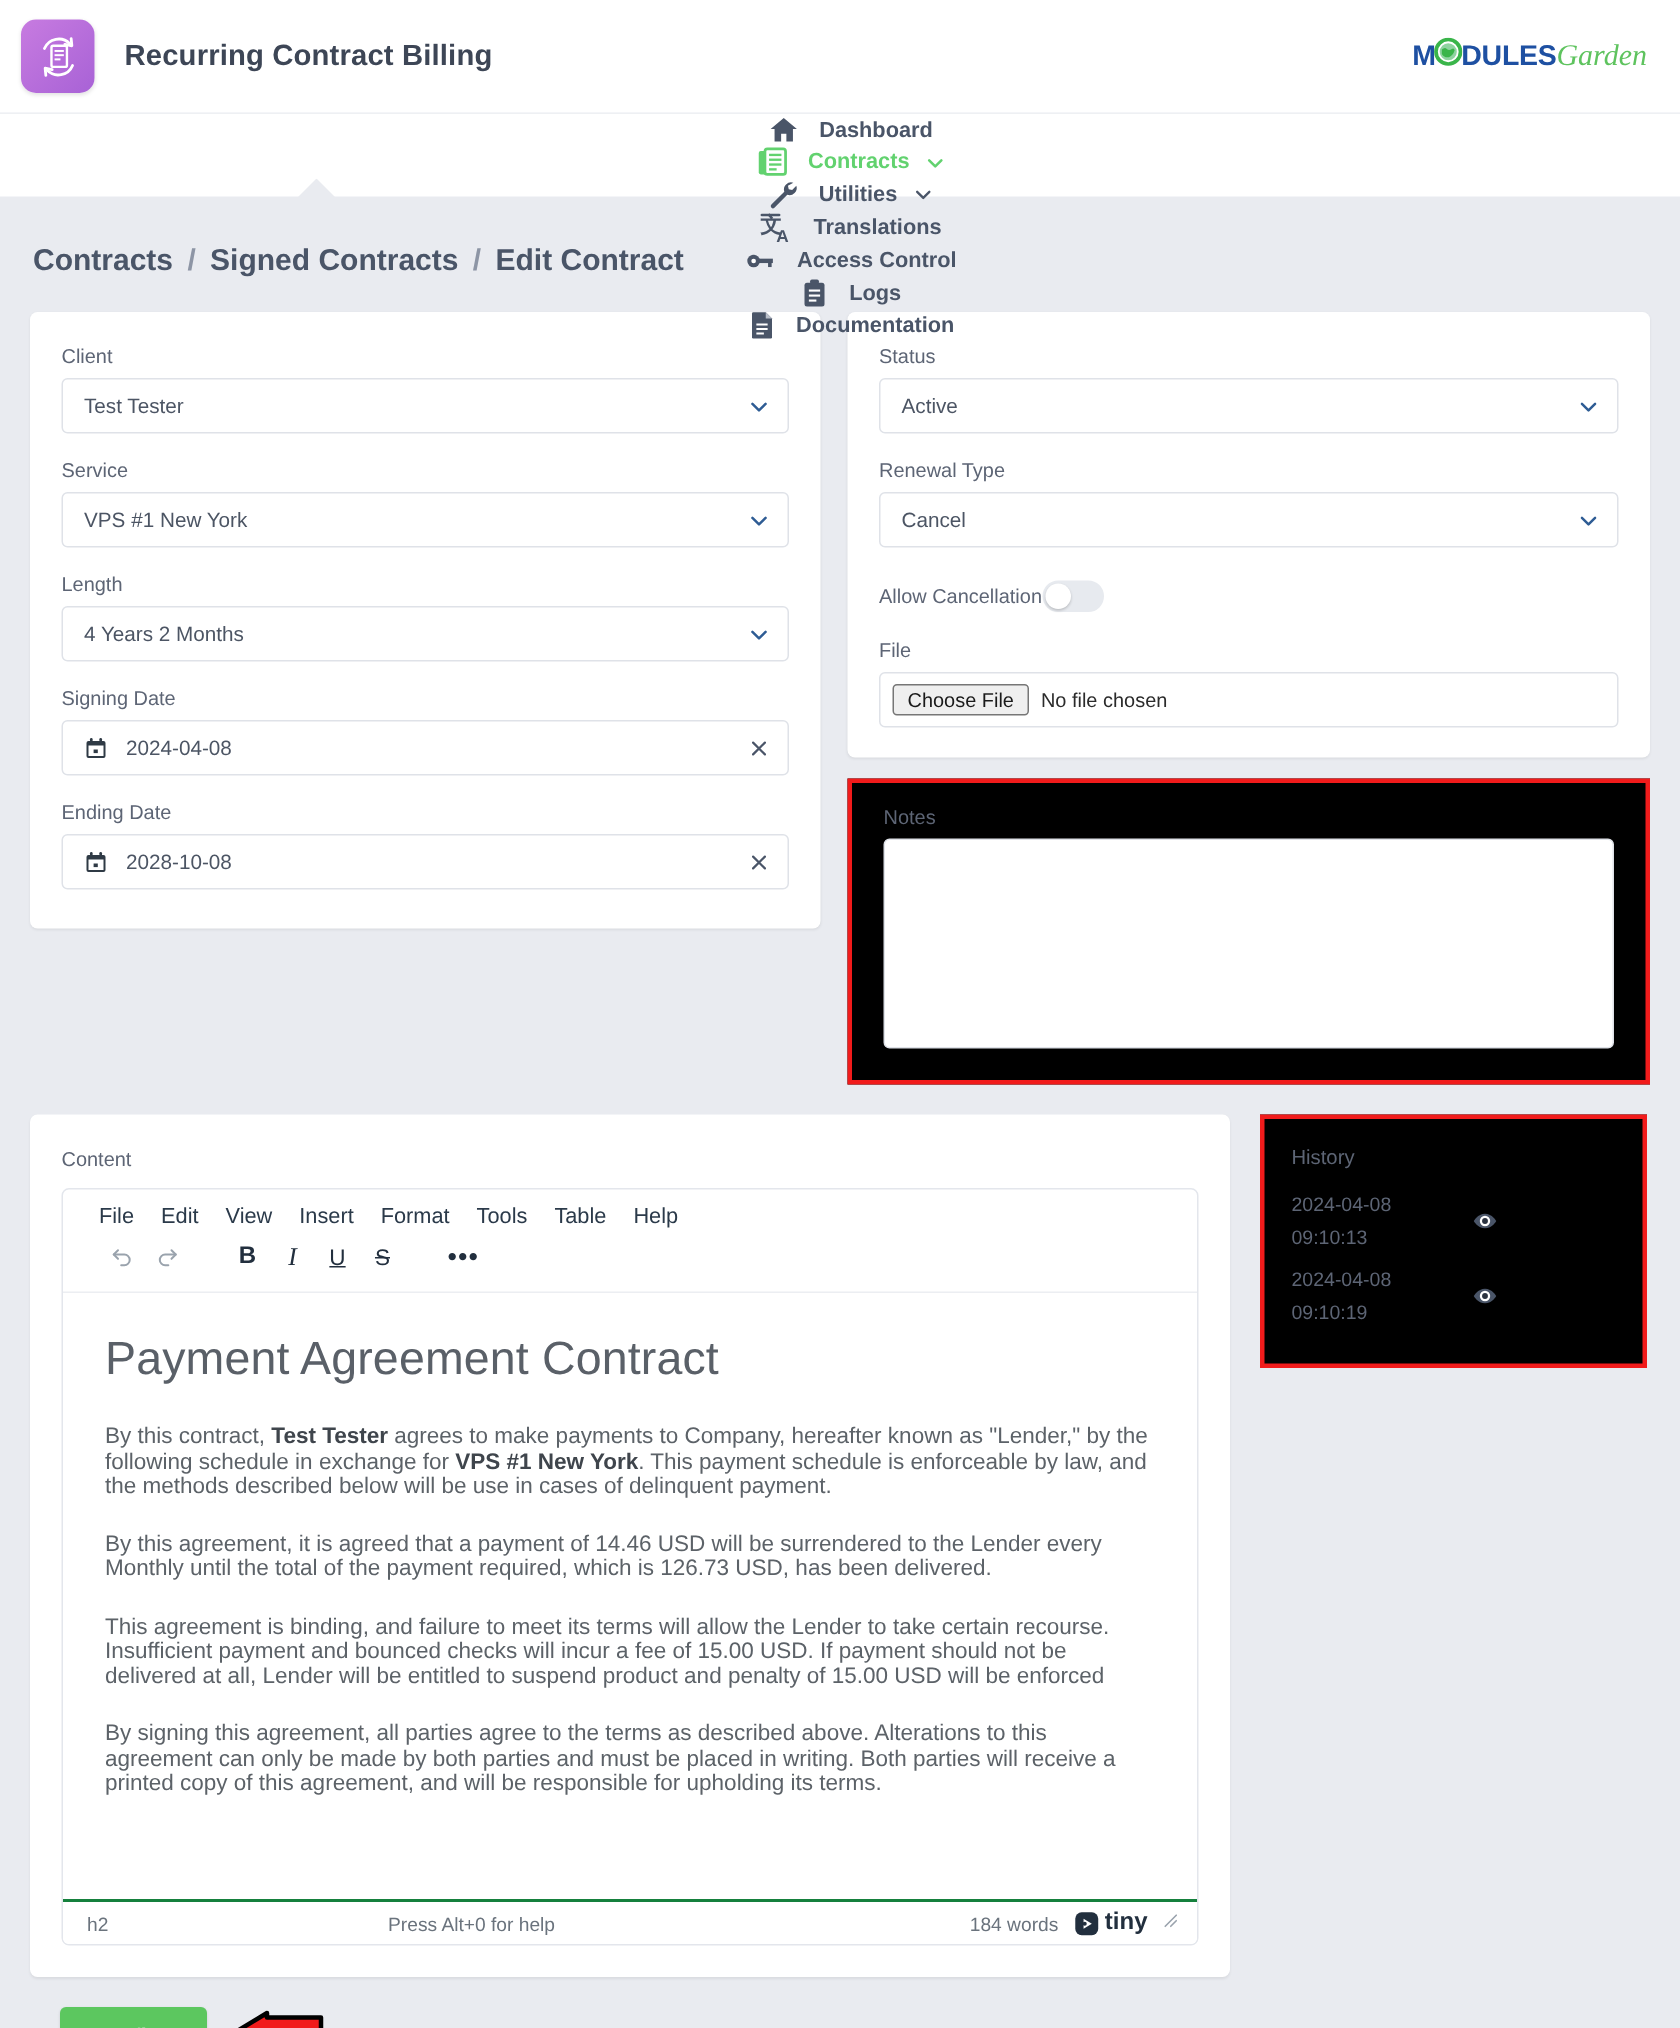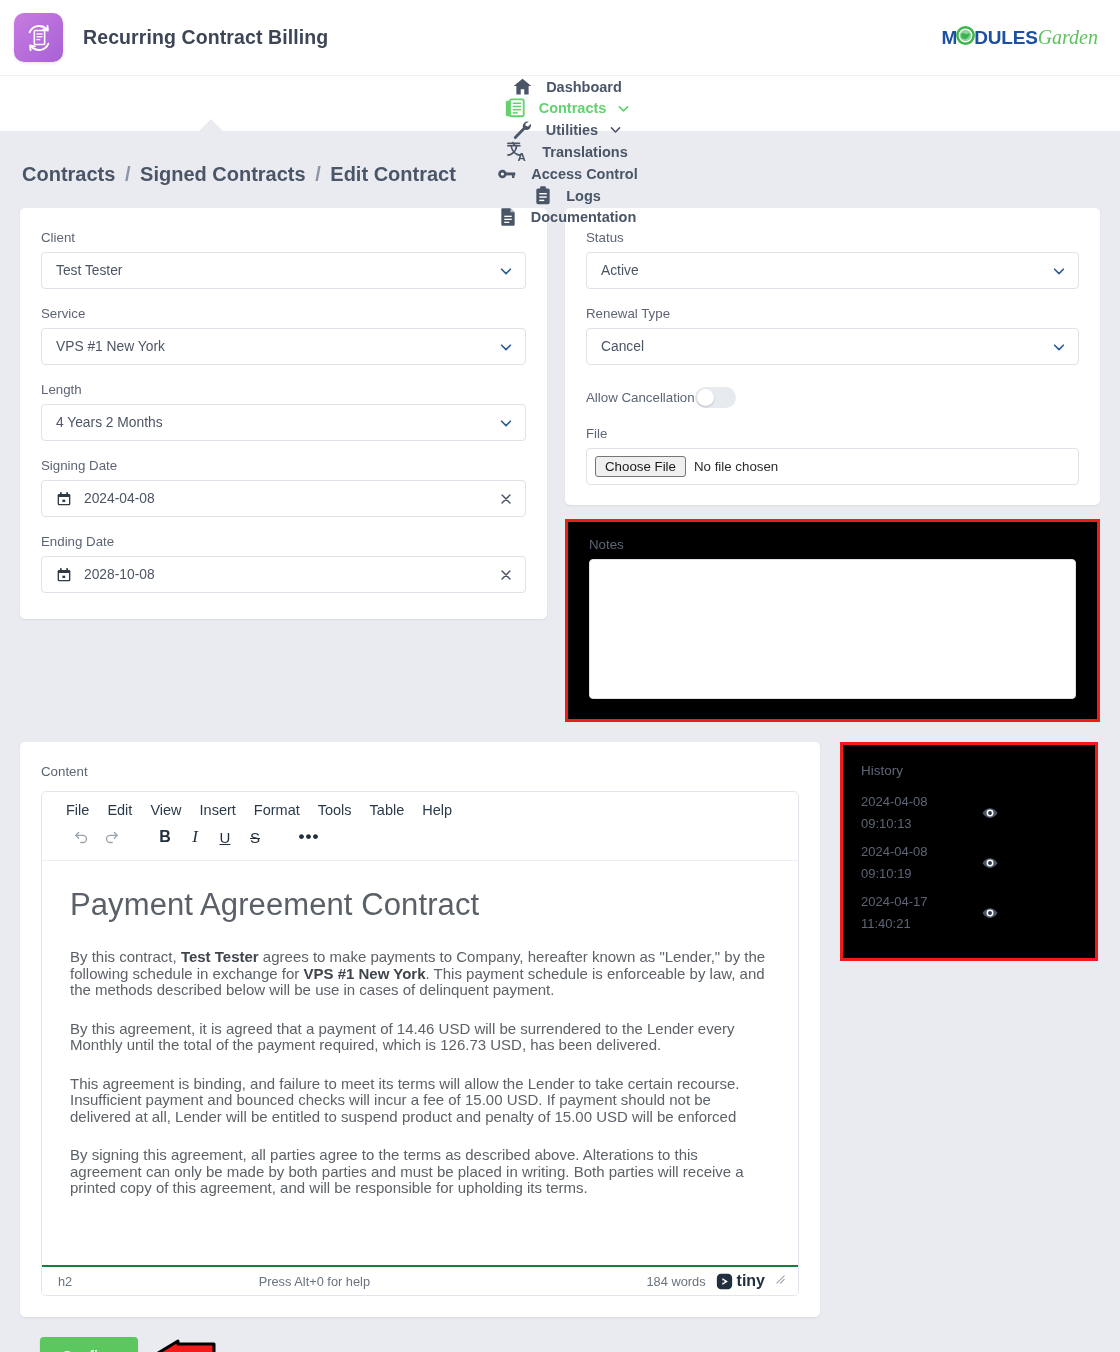--- a/index.html
+++ b/index.html
@@ -614,33 +614,20 @@
         </div>
         <div class="hist-eye">
           <svg width="18" height="18" viewBox="0 0 24 24">
             <path d="M12 5.5 C5.5 5.5 2 12 2 12 s3.5 6.5 10 6.5 S22 12 22 12 S18.5 5.5 12 5.5 z" fill="#4a5568"></path>
             <circle cx="12" cy="12" r="4.6" fill="#fff"></circle>
             <circle cx="12" cy="12" r="2.6" fill="#2b3340"></circle>
           </svg>
         </div>
       </div>
 
-      <div class="hist-row">
-        <div class="hist-dates">
-          <div>2024-04-17</div>
-          <div>11:40:21</div>
-        </div>
-        <div class="hist-eye">
-          <svg width="18" height="18" viewBox="0 0 24 24">
-            <path d="M12 5.5 C5.5 5.5 2 12 2 12 s3.5 6.5 10 6.5 S22 12 22 12 S18.5 5.5 12 5.5 z" fill="#4a5568"></path>
-            <circle cx="12" cy="12" r="4.6" fill="#fff"></circle>
-            <circle cx="12" cy="12" r="2.6" fill="#2b3340"></circle>
-          </svg>
-        </div>
-      </div>
     </div>
 
   </div>
 
   <div class="footer">
     <button class="btn-confirm">Confirm</button>
     <span class="arrow-annot">
       <svg width="64" height="42" viewBox="0 0 64 42">
         <path d="M62 4 L26 4 L26 1 L2 15.5 L26 30 L26 27 L62 27 Z" transform="translate(0,5)" fill="#f11b1b" stroke="#000" stroke-width="3" stroke-linejoin="round"></path>
       </svg>

